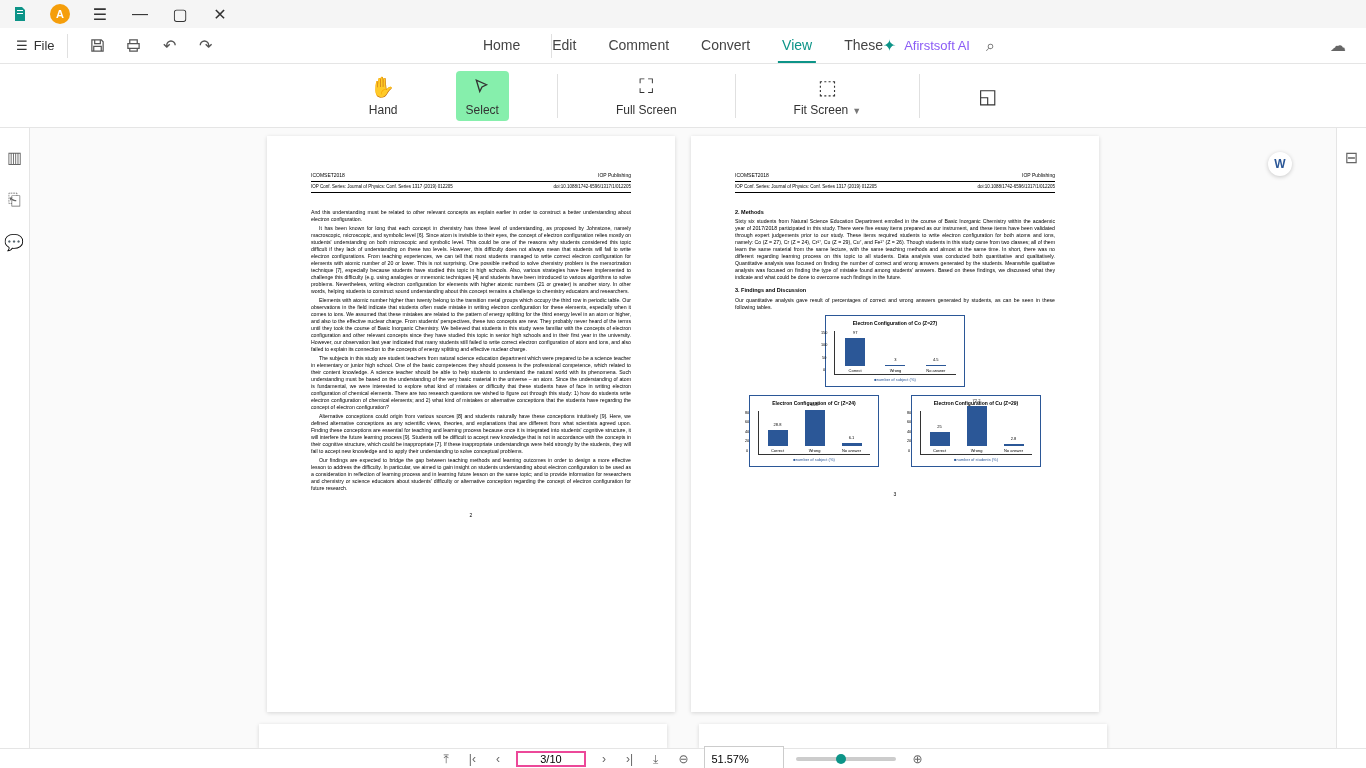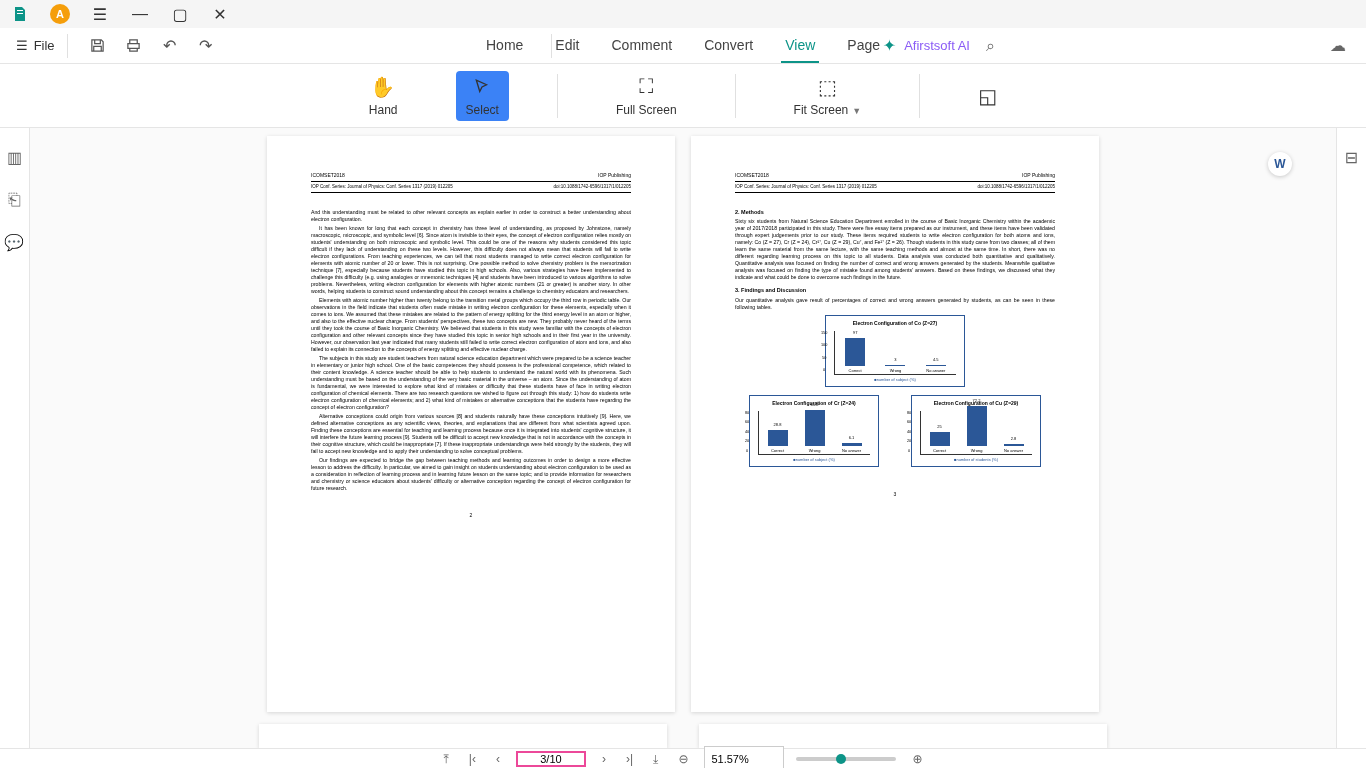--- a/index.html
+++ b/index.html
@@ -23,21 +23,21 @@
 .divider { width: 1px; height: 24px; background: #e0e0e0; margin: 0 4px; }
 .main-tabs { display: flex; margin-left: auto; margin-right: auto; position: absolute; left: 50%; transform: translateX(-50%); gap: 24px; }
 .mtab { font-size: 14px; color: #444; cursor: pointer; padding: 8px 4px; }
 .mtab.active { color: #0d9488; border-bottom: 2px solid #0d9488; }
 .ai-section { display: flex; align-items: center; gap: 8px; margin-left: auto; padding-right: 8px; }
 .ai-label { font-size: 13px; color: #8b5cf6; }
 .cloud-icon { margin-left: auto; margin-right: 12px; color: #666; }
 
 .toolbar { height: 64px; display: flex; align-items: center; justify-content: center; gap: 48px; border-bottom: 1px solid #e5e5e5; }
 .tool { display: flex; flex-direction: column; align-items: center; gap: 4px; cursor: pointer; padding: 4px 10px; }
-.tool.selected { background: #3b82f6; border-radius: 4px; }
+.tool.selected { background: #86efac; border-radius: 4px; }
 .tool-icon { font-size: 20px; color: #333; height: 24px; display: flex; align-items: center; }
 .tool-label { font-size: 12px; color: #333; }
 .tool-divider { width: 1px; height: 44px; background: #e0e0e0; }
 .dropdown-arrow { font-size: 9px; margin-left: 4px; color: #777; }
 
 .workspace { position: absolute; top: 128px; bottom: 20px; left: 0; right: 0; display: flex; }
 .left-rail { width: 30px; background: #fff; border-right: 1px solid #e5e5e5; display: flex; flex-direction: column; align-items: center; padding-top: 20px; gap: 24px; }
 .rail-icon { color: #666; cursor: pointer; }
 .canvas { flex: 1; background: #fafafa; position: relative; overflow: hidden; display: flex; justify-content: center; gap: 16px; padding: 8px 0; }
 .page { background: #fff; box-shadow: 0 1px 4px rgba(0,0,0,0.15); width: 408px; height: 576px; padding: 36px 44px; font-size: 5.2px; line-height: 1.35; color: #000; font-family: 'Times New Roman', serif; }
@@ -107,21 +107,21 @@
       </div>
     <div class="qicon">↶</div>
     <div class="qicon">↷</div>
   </div>
   <div class="main-tabs">
     <div class="mtab">Home</div>
     <div class="mtab">Edit</div>
     <div class="mtab">Comment</div>
     <div class="mtab">Convert</div>
     <div class="mtab active">View</div>
-    <div class="mtab">Page</div>
+    <div class="mtab">These</div>
   </div>
   <div class="divider" style="margin-left:auto"></div>
   <div class="ai-section">
     <span style="color:#0d9488">✦</span>
     <span class="ai-label">Afirstsoft AI</span>
     <span style="color:#666;margin-left:8px">⌕</span>
   </div>
   <span class="cloud-icon">☁</span>
 </div>
 

